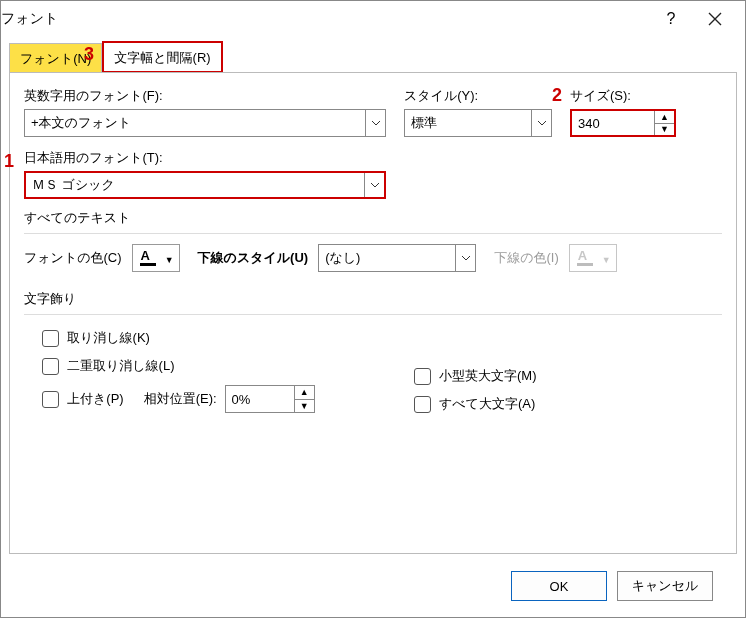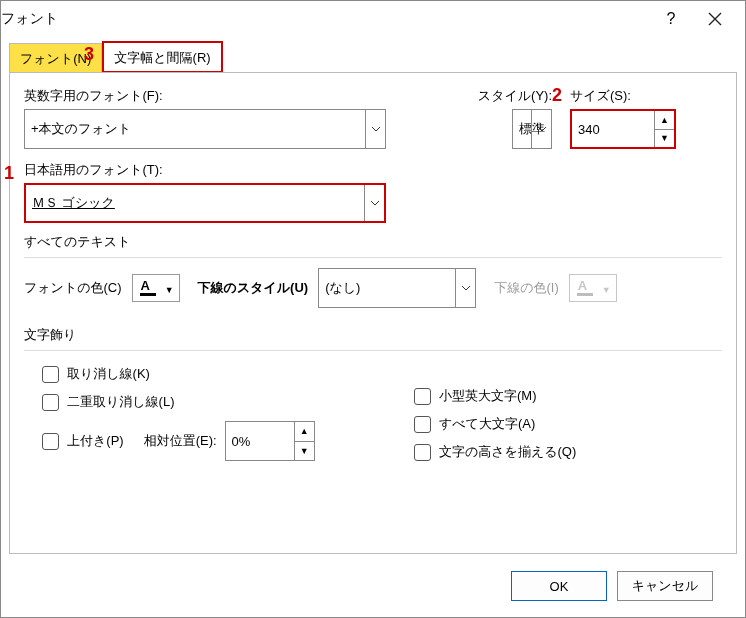--- a/index.html
+++ b/index.html
@@ -48,21 +48,21 @@
     margin: 0 8px 8px 8px;
     padding: 14px 14px 8px 14px;
     height: 482px;
     position: relative;
     top: -1px;
   }
   .row { display: flex; align-items: center; margin-bottom: 6px; }
   .label { margin-bottom: 4px; display: block; }
   .combo, .textfield, .spin {
     border: 1px solid #888;
-    height: 40px;
+    height: 28px;
     background: #fff;
     display: flex;
     align-items: center;
     padding: 0 6px;
     font-size: 13px;
   }
   .combo { position: relative; }
   .combo .arrow, .spin .spinbtns {
     position: absolute; right: 0; top: 0; bottom: 0;
     width: 20px; border-left: 1px solid #888;
@@ -141,21 +141,21 @@
       <span class="label">英数字用のフォント(F):</span>
       <div class="combo">
         <span>+本文のフォント</span>
         <div class="arrow">
           <svg width="10" height="6" viewBox="0 0 10 6">
               <path d="M1 1 L5 5 L9 1" stroke="#333" fill="none"></path>
             </svg>
         </div>
       </div>
     </div>
-    <div class="col" style="width:148px;align-items:flex-end;">
+    <div class="col" style="width:148px;">
       <span class="label">スタイル(Y):</span>
       <div class="combo">
         <span>標準</span>
         <div class="arrow">
           <svg width="10" height="6" viewBox="0 0 10 6">
               <path d="M1 1 L5 5 L9 1" stroke="#333" fill="none"></path>
             </svg>
         </div>
       </div>
     </div>
@@ -168,21 +168,21 @@
           <div>▲</div>
           <div>▼</div>
         </div>
       </div>
     </div>
   </div>
 
   <div style="margin-top:12px; position:relative;">
     <div class="annot" style="left:-20px; top:2px;">1</div>
     <span class="label">日本語用のフォント(T):</span>
-    <div class="combo redbox" style="width:362px;text-decoration:underline;">
+    <div class="combo redbox" style="width:362px;">
       <span>ＭＳ ゴシック</span>
       <div class="arrow">
         <svg width="10" height="6" viewBox="0 0 10 6">
             <path d="M1 1 L5 5 L9 1" stroke="#333" fill="none"></path>
           </svg>
       </div>
     </div>
   </div>
 
   <div class="section-title">すべてのテキスト</div>
@@ -240,24 +240,20 @@
     </div>
     <div style="padding-left:10px;">
       <div class="checkbox">
         <div class="cb"></div>
         <span>小型英大文字(M)</span>
       </div>
       <div class="checkbox">
         <div class="cb"></div>
         <span>すべて大文字(A)</span>
       </div>
-      <div class="checkbox">
-        <div class="cb"></div>
-        <span>文字の高さを揃える(Q)</span>
-      </div>
     </div>
   </div>
 
 </div>
 
 <div class="footer">
   <div class="button primary">
     <span>OK</span>
   </div>
   <div class="button">

